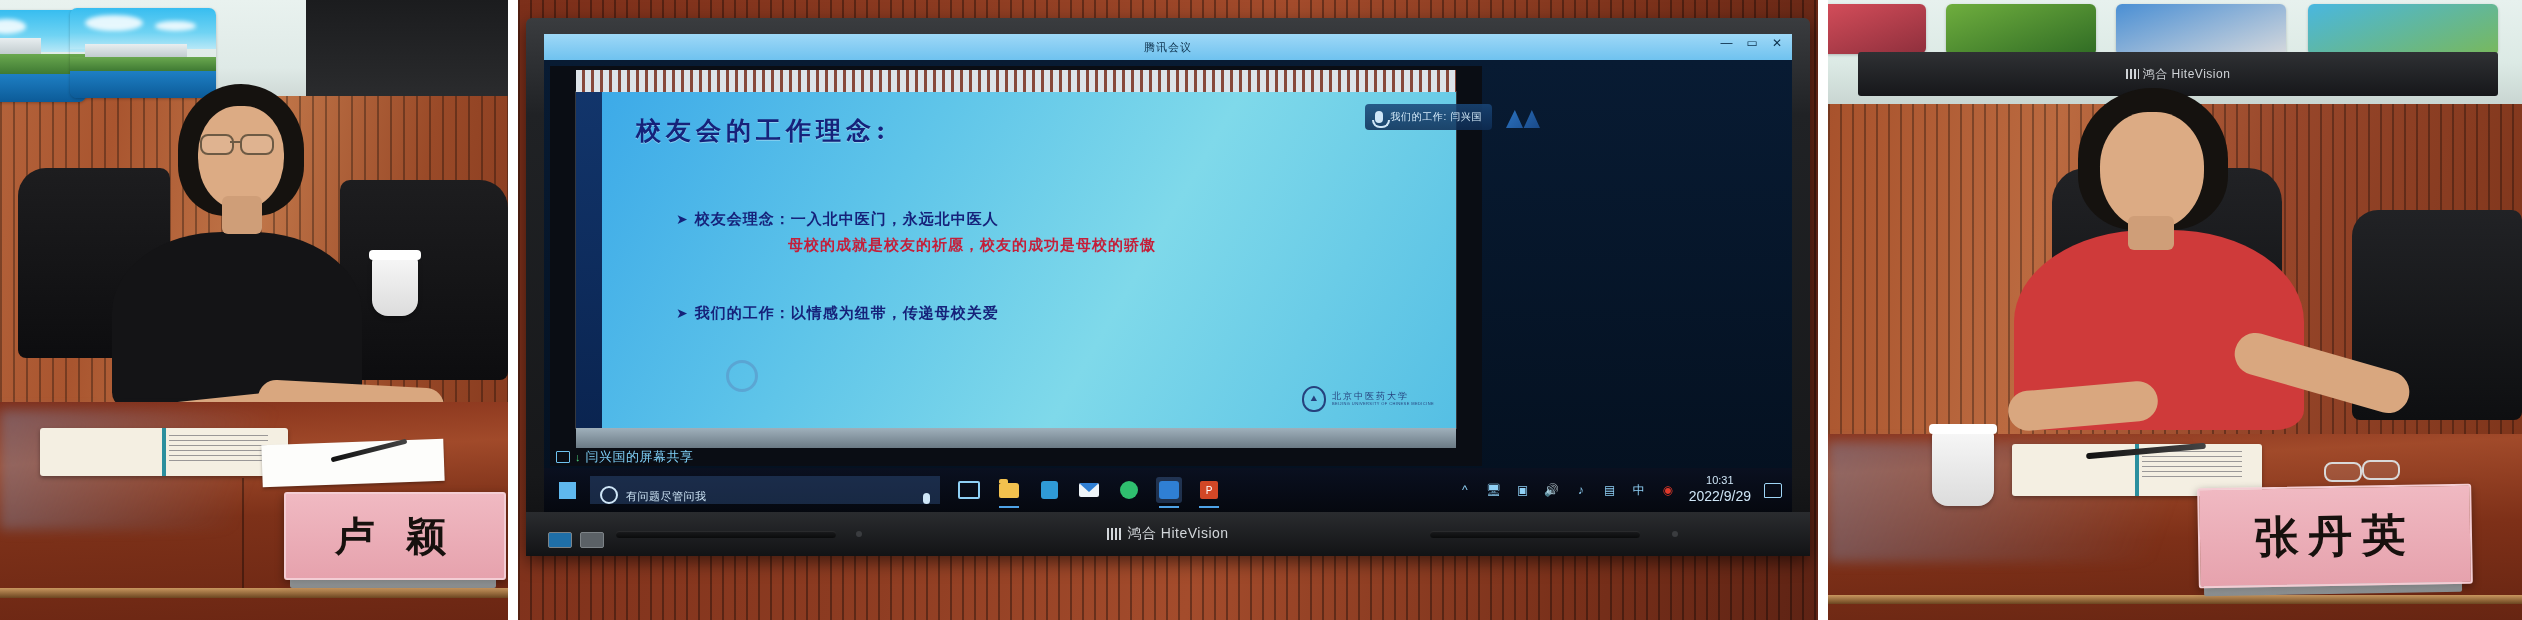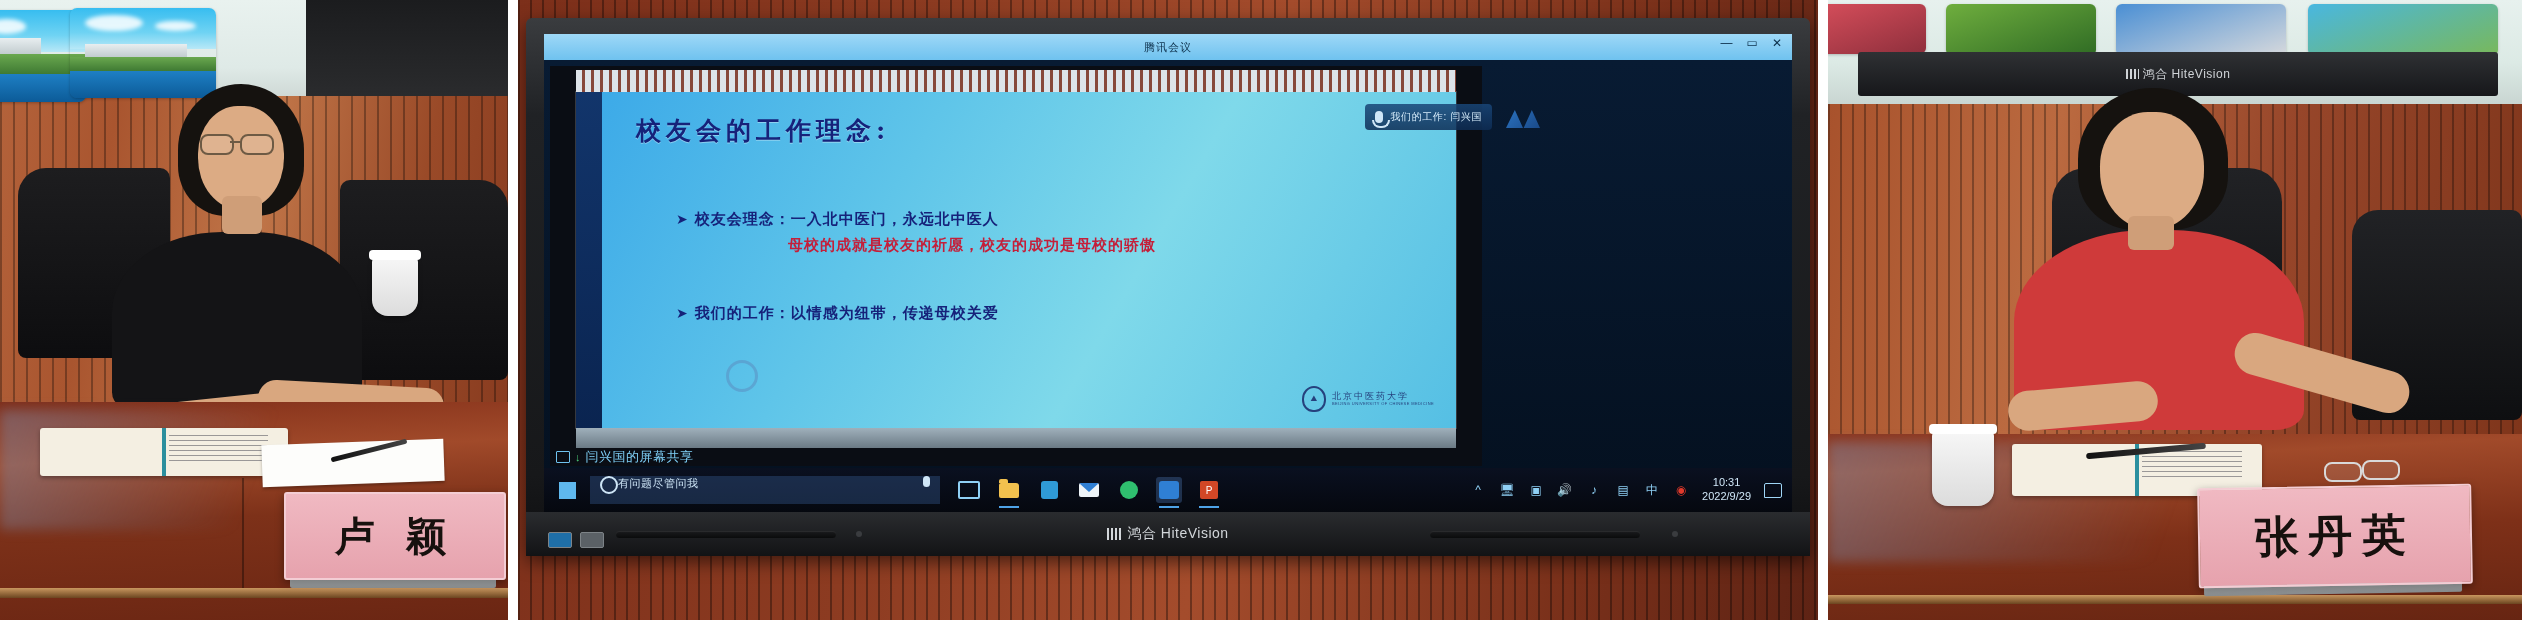--- a/index.html
+++ b/index.html
@@ -191,21 +191,21 @@
   .share-banner .txt{color:#7fd0f7;font-size:13px;letter-spacing:.5px;}
 
   .taskbar{position:absolute;left:0;bottom:0;width:100%;height:44px;
     background:linear-gradient(180deg,#0a1020,#05080f);display:flex;align-items:center;}
   .tb-start{width:46px;display:flex;align-items:center;justify-content:center;}
   .tb-start .win{width:17px;height:17px;
     background:linear-gradient(#5fb8ee,#5fb8ee) padding-box;
     display:grid;grid-template-columns:1fr 1fr;grid-template-rows:1fr 1fr;gap:2px;}
   .tb-start .win i{background:#5fb8ee;display:block;}
   .tb-search{width:330px;height:28px;background:rgba(60,100,160,.35);
-    display:flex;align-items:flex-start;padding:0 10px;position:relative;}
+    display:flex;align-items:flex-end;gap:8px;padding:0 10px;position:relative;}
   .tb-search .circle{width:14px;height:14px;border:2px solid #cfe6f7;border-radius:50%;}
   .tb-search .ph{color:#cfe6f7;font-size:11px;letter-spacing:.5px;}
   .tb-search .micS{position:absolute;right:10px;width:7px;height:11px;background:#cfe6f7;border-radius:4px;}
   .tb-icons{display:flex;align-items:center;gap:14px;margin-left:16px;}
   .tbi{width:26px;height:26px;border-radius:3px;display:flex;align-items:center;justify-content:center;position:relative;}
   .tbi.active{background:rgba(90,140,210,.30);}
   .tbi .und{position:absolute;left:3px;right:3px;bottom:-5px;height:2px;background:#4ea3e8;}
   .ic-task{width:18px;height:14px;border:2px solid #8fd0f5;border-radius:2px;}
   .ic-folder{width:20px;height:15px;background:#f2c14e;border-radius:2px 3px 2px 2px;position:relative;}
   .ic-folder::before{content:"";position:absolute;left:0;top:-4px;width:9px;height:4px;background:#f2c14e;border-radius:2px 2px 0 0;}
@@ -214,21 +214,21 @@
   .ic-mail::after{content:"";position:absolute;left:0;top:0;border-left:10px solid transparent;
     border-right:10px solid transparent;border-top:9px solid #2f7fd4;}
   .ic-green{width:18px;height:18px;border-radius:50%;background:#2fbf6f;}
   .ic-tm{width:20px;height:18px;background:#2f7fd4;border-radius:3px;}
   .ic-ppt{width:18px;height:18px;background:#d24726;border-radius:2px;color:#fff;font-size:10px;
     display:flex;align-items:center;justify-content:center;}
   .tb-tray{margin-left:auto;display:flex;align-items:center;gap:13px;padding-right:10px;color:#bfe1f7;font-size:11px;}
   .tray-ico{width:16px;height:14px;display:flex;align-items:center;justify-content:center;color:#8fd0f5;font-size:12px;}
   .tb-clock{display:flex;flex-direction:column;align-items:center;line-height:1.25;color:#cfe6f7;}
   .tb-clock .t{font-size:11px;}
-  .tb-clock .d{font-size:11px;}
+  .tb-clock .d{font-size:14px;}
   .tb-notify{width:16px;height:13px;border:1.5px solid #9fd6f7;border-radius:2px 2px 2px 0;}
 
   
   #panel-right{left:1828px;width:694px;}
   .r-wall-top{position:absolute;left:0;top:0;width:100%;height:104px;
     background:linear-gradient(180deg,#e7f1ee 0%,#dceae5 60%,#c9d6d2 100%);}
   .r-photo{position:absolute;top:4px;border-radius:6px;overflow:hidden;box-shadow:0 1px 3px rgba(0,0,0,.22);}
   .r-wood{position:absolute;left:0;top:104px;width:100%;height:516px;
     background:
       repeating-linear-gradient(90deg,

